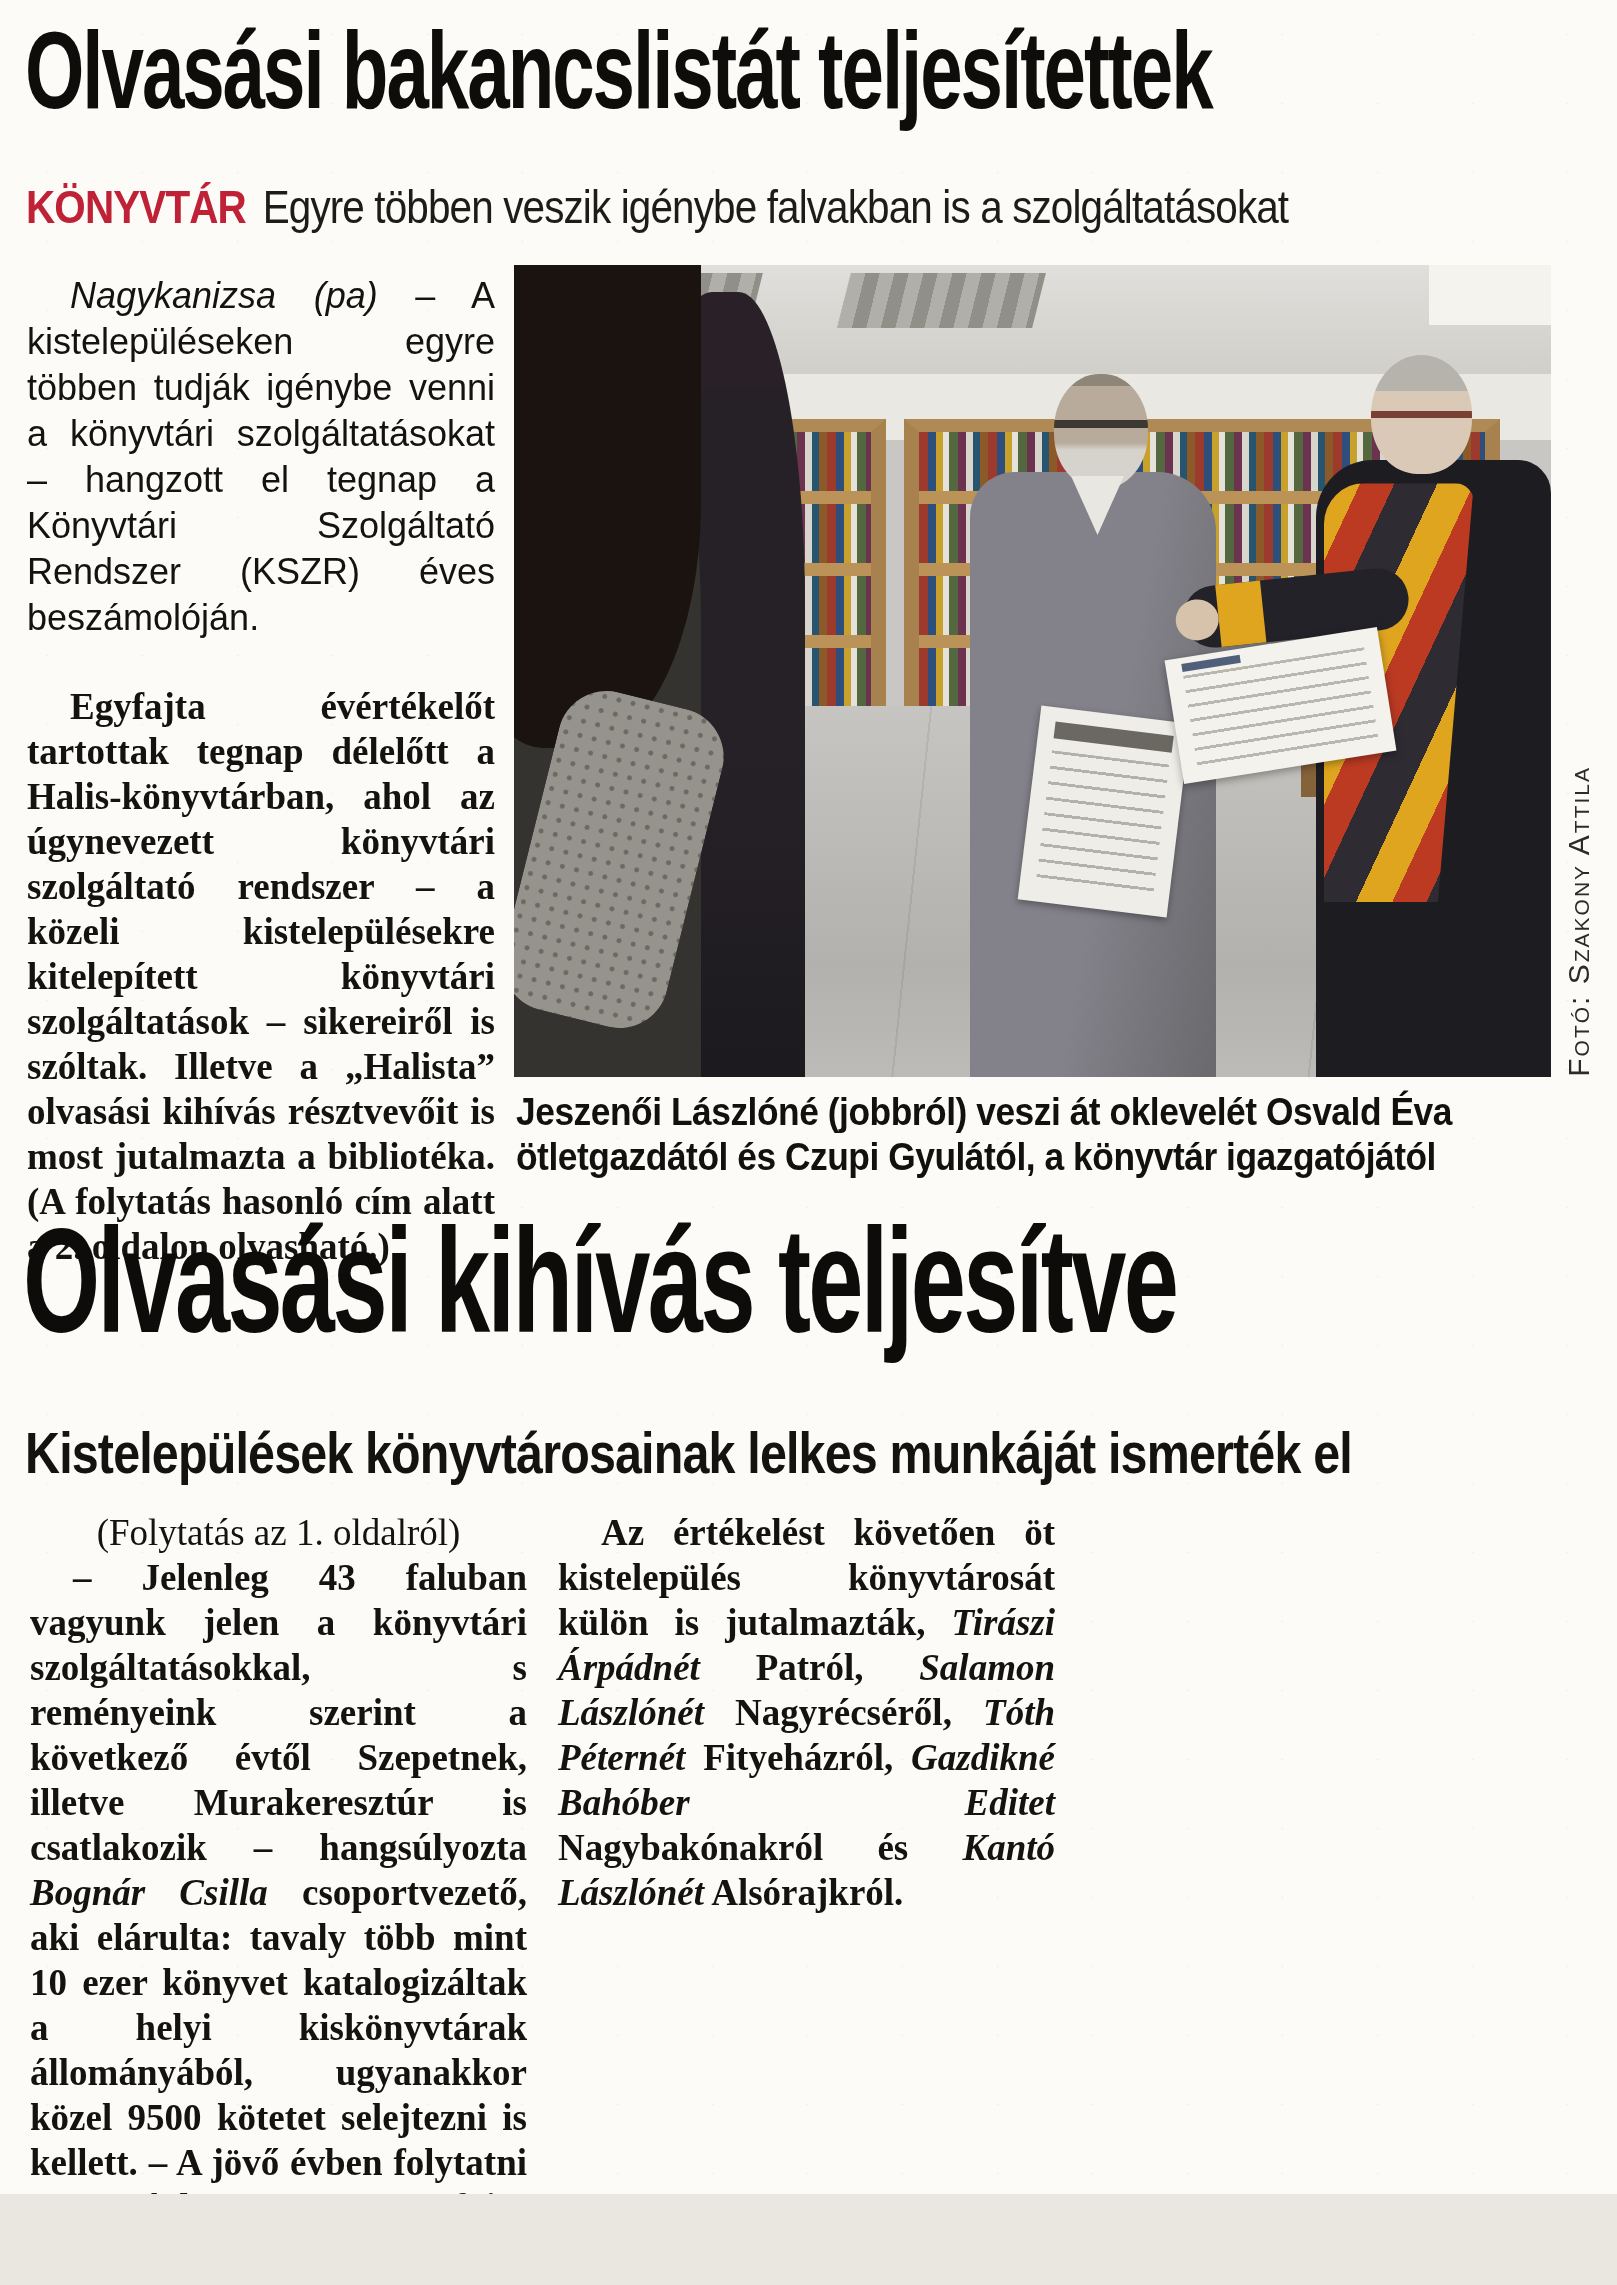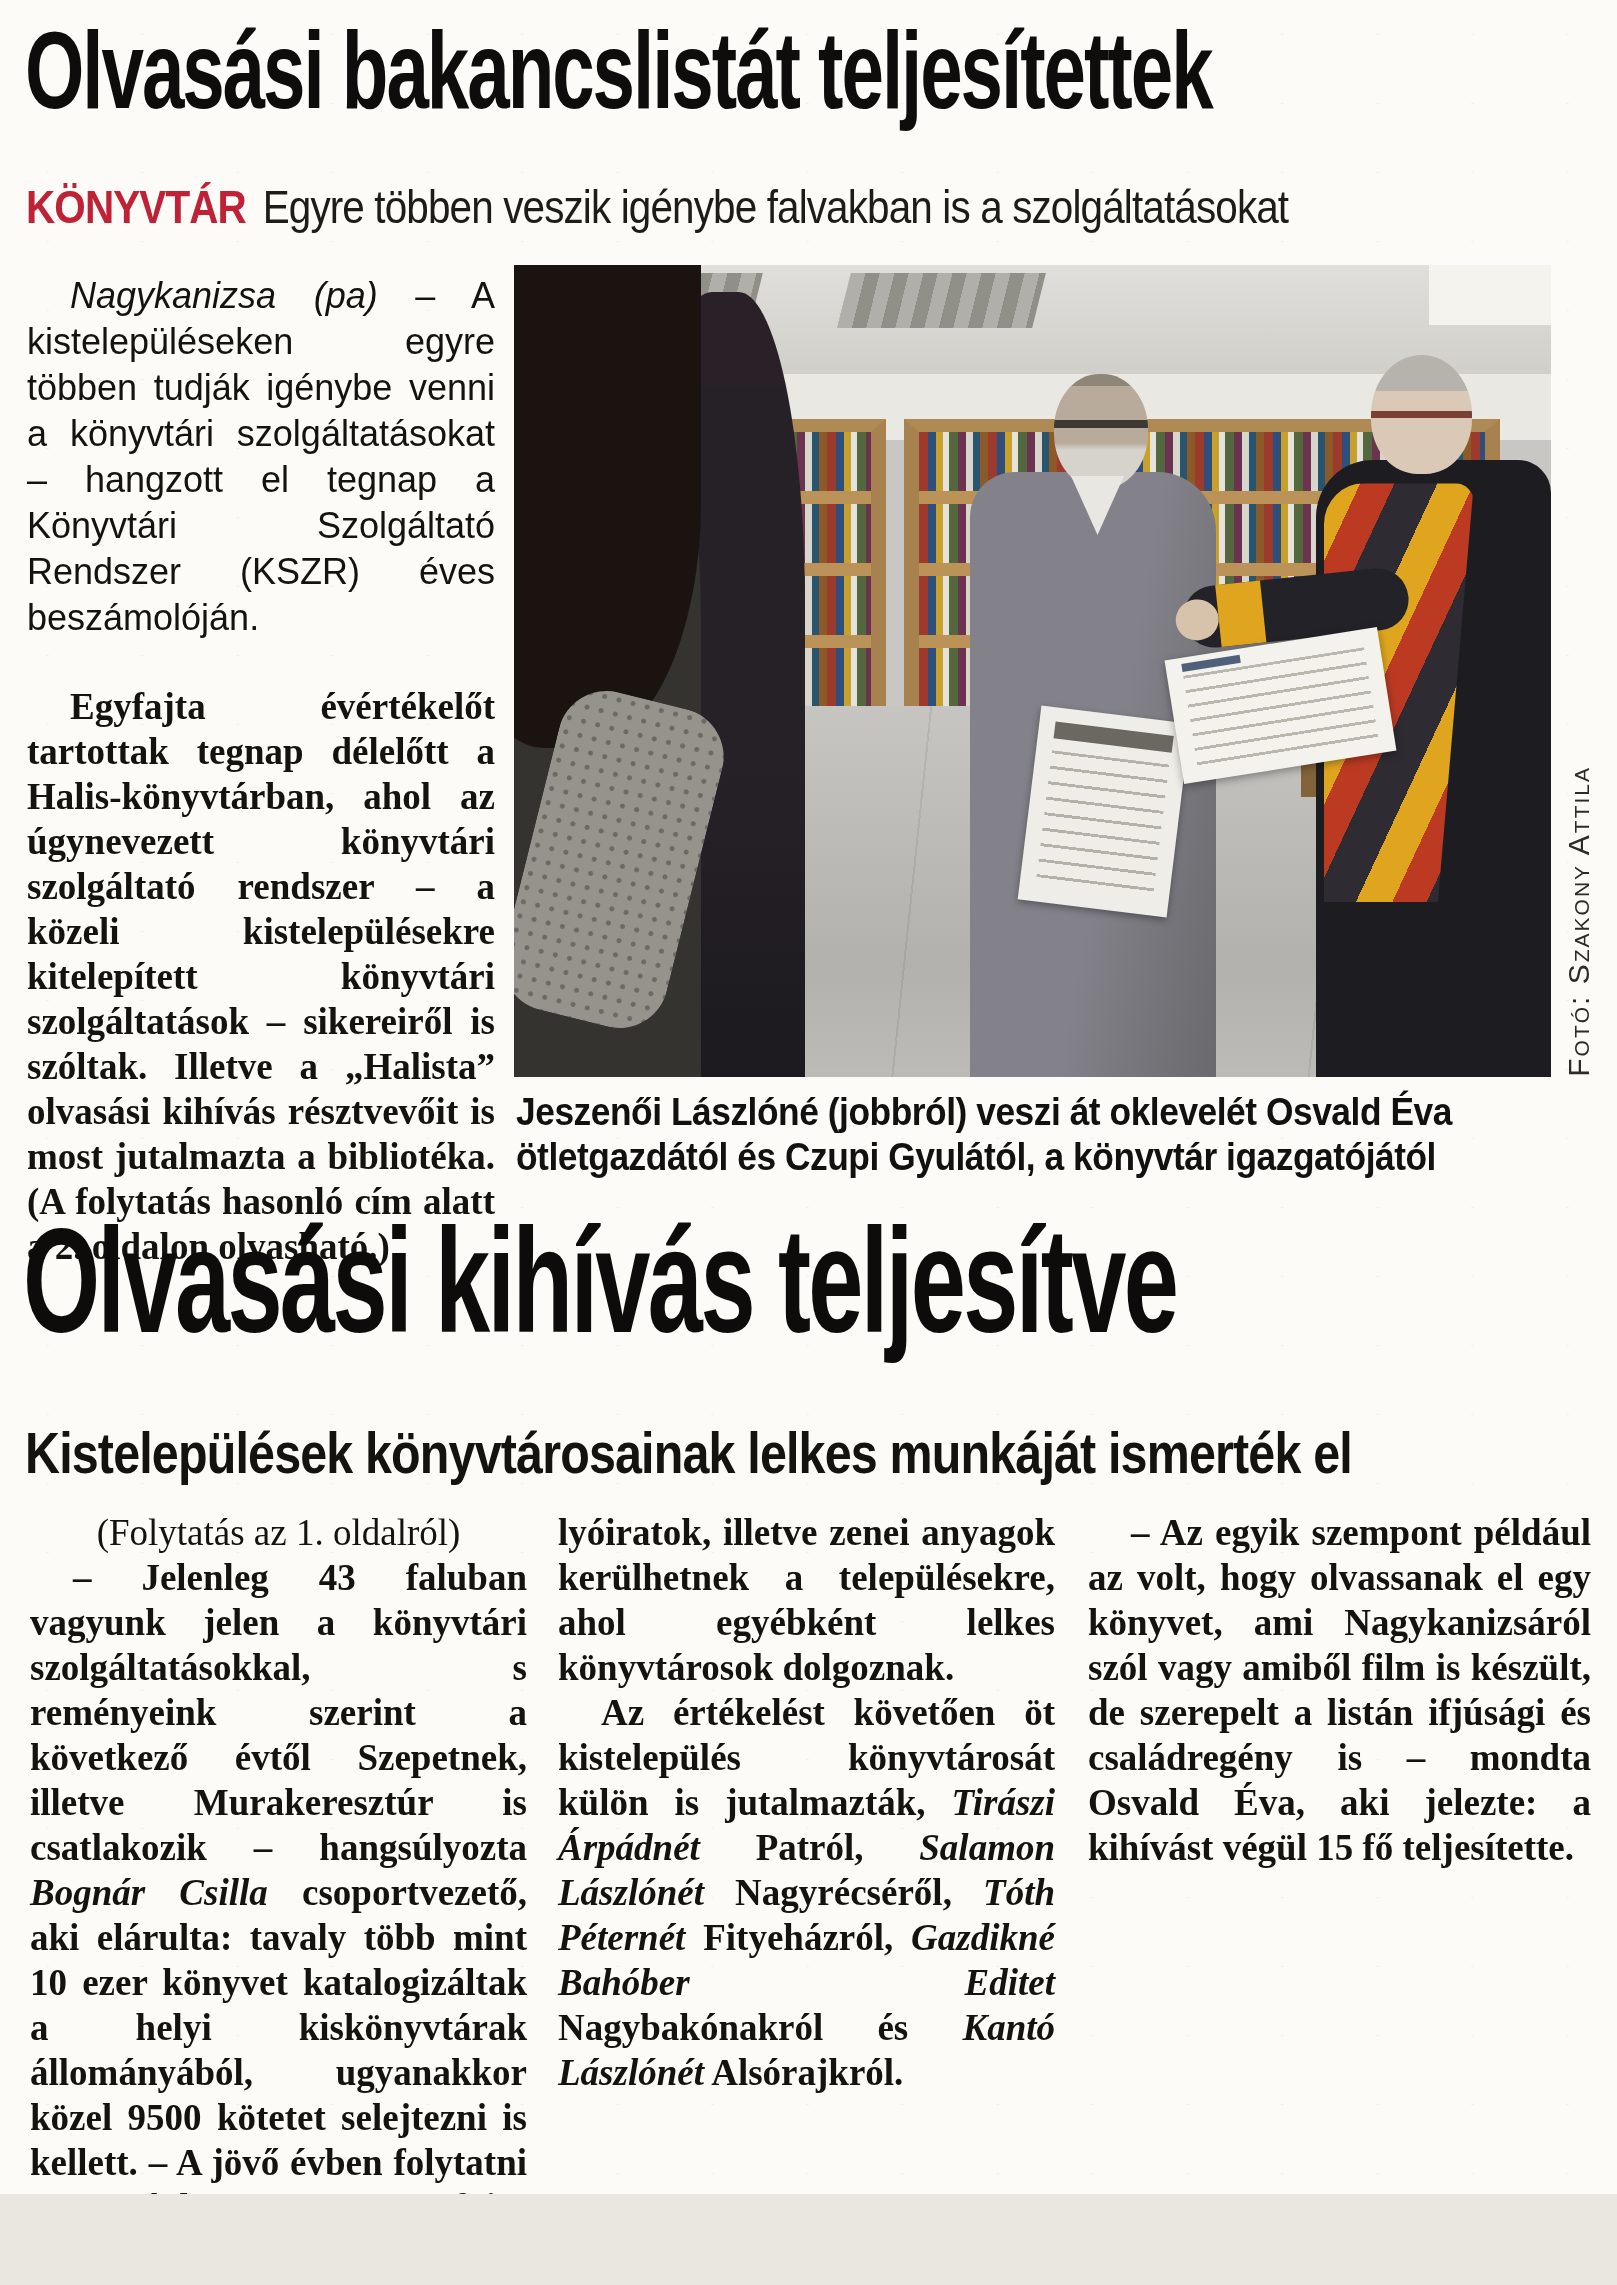--- a/index.html
+++ b/index.html
@@ -167,24 +167,22 @@
 
   <div class="h2">Olvasási kihívás teljesítve</div>
   <div class="h2sub">Kistelepülések könyvtárosainak lelkes munkáját ismerték el</div>
 
   <div class="a2col" id="a2c1">
     <p class="note">(Folytatás az 1. oldalról)</p>
     <p class="p-serif"><span>– Jelenleg 43 faluban vagyunk jelen a könyvtári szolgáltatásokkal, s reményeink szerint a következő évtől Szepetnek, illetve Murakeresztúr is csatlakozik – hangsúlyozta </span><span class="seg-i">Bognár Csilla</span><span> csoportvezető, aki elárulta: tavaly több mint 10 ezer könyvet katalogizáltak a helyi kiskönyvtárak állományából, ugyanakkor közel 9500 kötetet selejtezni is kellett. – A jövő évben folytatni szeretnénk ezt a fajta szolgáltatást, hiszen ennek köszönhetően új kötetek, fo-</span></p>
   </div>
 
   <div class="a2col" id="a2c2">
-    <p class="p-serif noind">lyóiratok, illetve zenei anyagok kerülhetnek a településekre, ahol egyébként lelkes könyvtárosok dolgoznak.</p>
     <p class="p-serif"><span>Az értékelést követően öt kistelepülés könyvtárosát külön is jutalmazták, </span><span class="seg-i">Tirászi Árpádnét</span><span> Patról, </span><span class="seg-i">Salamon Lászlónét</span><span> Nagyrécséről, </span><span class="seg-i">Tóth Péternét</span><span> Fityeházról, </span><span class="seg-i">Gazdikné Bahóber Editet</span><span> Nagybakónakról és </span><span class="seg-i">Kantó Lászlónét</span><span> Alsórajkról.</span></p>
   </div>
 
   <div class="a2col" id="a2c3">
-    <p class="p-serif">– Az egyik szempont például az volt, hogy olvassanak el egy könyvet, ami Nagykanizsáról szól vagy amiből film is készült, de szerepelt a listán ifjúsági és családregény is – mondta Osvald Éva, aki jelezte: a kihívást végül 15 fő teljesítette.</p>
   </div>
 
   <div class="artifact"></div>
 
 </div>
 
 
 </body></html>

